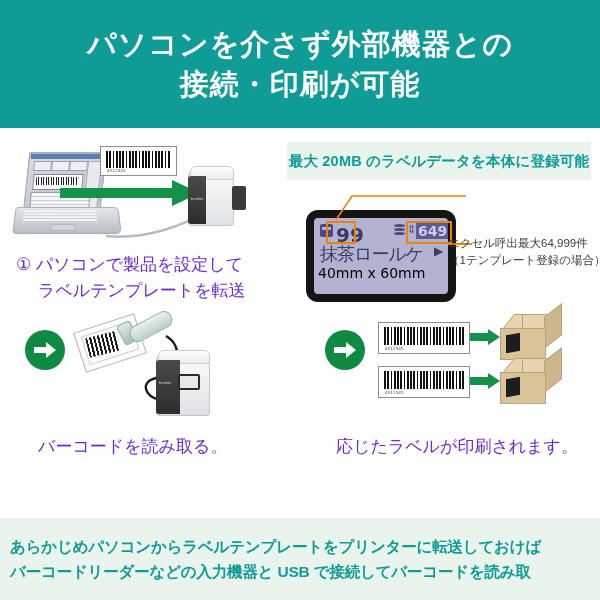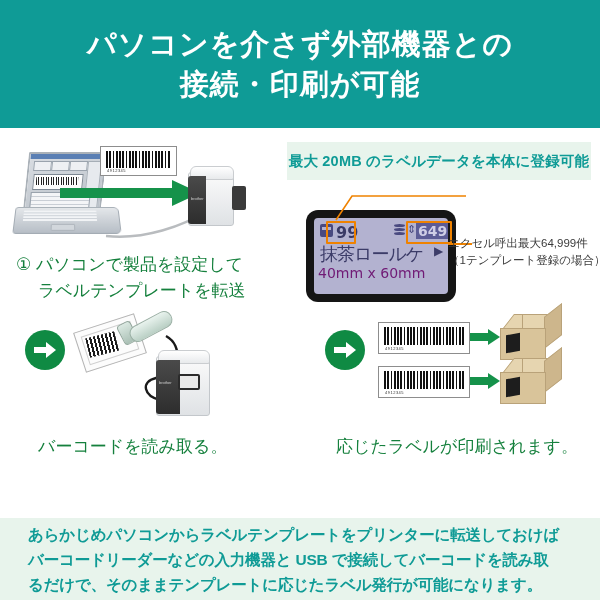--- a/index.html
+++ b/index.html
@@ -31,21 +31,21 @@
   .banner{
     position:absolute;left:-13px;top:14px;width:304px;height:38px;
     background:#e8f4ec;display:flex;align-items:center;justify-content:center;
   }
   .banner span{
     color:#0f9b96;font-weight:bold;font-size:14.5px;white-space:nowrap;letter-spacing:.2px;
   }
 
   
   .caption{
-    position:absolute;color:#15803d;font-size:17px;line-height:26px;
+    position:absolute;color:#6d28d9;font-size:17px;line-height:26px;
     white-space:nowrap;
   }
   .caption .l2{display:block;padding-left:22px;}
 
   
   .round-arrow{
     position:absolute;width:40px;height:40px;border-radius:50%;
     background:#0f8a43;
   }
   .round-arrow svg{position:absolute;left:9px;top:10px;}
@@ -129,43 +129,43 @@
   }
   .lcd-screen{
     position:absolute;left:8px;top:8px;right:8px;bottom:8px;
     background:#b3b2d0;border-radius:4px;overflow:hidden;
     font-family:"DejaVu Sans",sans-serif;color:#3a3a66;
   }
   .lcd-row1{position:absolute;left:6px;top:5px;right:4px;height:18px;}
   .lcd-icon1{position:absolute;left:0;top:1px;width:13px;height:13px;
     background:#4a4a80;border-radius:2px;}
   .lcd-icon1::after{content:"";position:absolute;left:2px;top:3px;width:9px;height:3px;background:#b3b2d0;}
-  .lcd-99{position:absolute;left:16px;top:0px;font-size:16px;font-weight:bold;letter-spacing:0px;color:#3a3a66;}
+  .lcd-99{position:absolute;left:16px;top:0px;font-size:20px;font-weight:bold;letter-spacing:0px;color:#3a3a66;}
   .hl-box{position:absolute;border:2px solid #ef8200;border-radius:1px;}
   .lcd-icon2{position:absolute;left:74px;top:1px;width:11px;height:14px;}
   .lcd-icon2 i{display:block;width:11px;height:3px;background:#4a4a80;border-radius:50%;margin-bottom:1px;}
   .lcd-updown{position:absolute;left:87px;top:1px;color:#4a4a80;font-size:11px;line-height:11px;}
   .lcd-64999{position:absolute;left:96px;top:0px;font-size:14px;font-weight:bold;
     background:#5c5c96;color:#cfcee6;padding:0 2px;letter-spacing:0;}
   .lcd-row2{position:absolute;left:6px;top:24px;font-size:18px;letter-spacing:-1px;color:#3c3c68;}
   .lcd-arrow{position:absolute;left:120px;top:26px;color:#3c3c68;font-size:12px;}
-  .lcd-row3{position:absolute;left:4px;top:47px;font-size:14px;letter-spacing:0px;color:#701a75;}
+  .lcd-row3{position:absolute;left:4px;top:47px;font-size:14px;letter-spacing:0px;color:#000000;}
 
   
   .callout-text{position:absolute;color:#3a3a3a;font-size:11.5px;line-height:17px;white-space:nowrap;}
   .leader{position:absolute;background:#ef8200;}
 
   
   .footer{
     position:absolute;left:0;top:518px;width:600px;height:82px;background:#e8f4ec;
     display:flex;flex-direction:column;justify-content:center;
   }
   .footer .fline{
     color:#0f9b96;font-weight:bold;font-size:15.5px;line-height:25px;
-    padding-left:28px;white-space:nowrap;letter-spacing:-.2px;
+    padding-left:10px;white-space:nowrap;letter-spacing:-.2px;
   }
 </style>
 </head>
 <body>
 
 <div class="page">
 
   <div class="header">
     <div class="line">パソコンを介さず外部機器との</div>
     <div class="line">接続・印刷が可能</div>
@@ -339,16 +339,15 @@
 
       <div class="caption" style="left:14px;top:306px;">
         <span class="l2">応じたラベルが印刷されます。</span>
       </div>
     </div>
   </div>
 
   <div class="footer">
     <div class="fline">あらかじめパソコンからラベルテンプレートをプリンターに転送しておけば</div>
     <div class="fline">バーコードリーダーなどの入力機器と USB で接続してバーコードを読み取</div>
-    <div class="fline">るだけで、そのままテンプレートに応じたラベル発行が可能になります。</div>
   </div>
 
 </div>
 
 </body></html>

